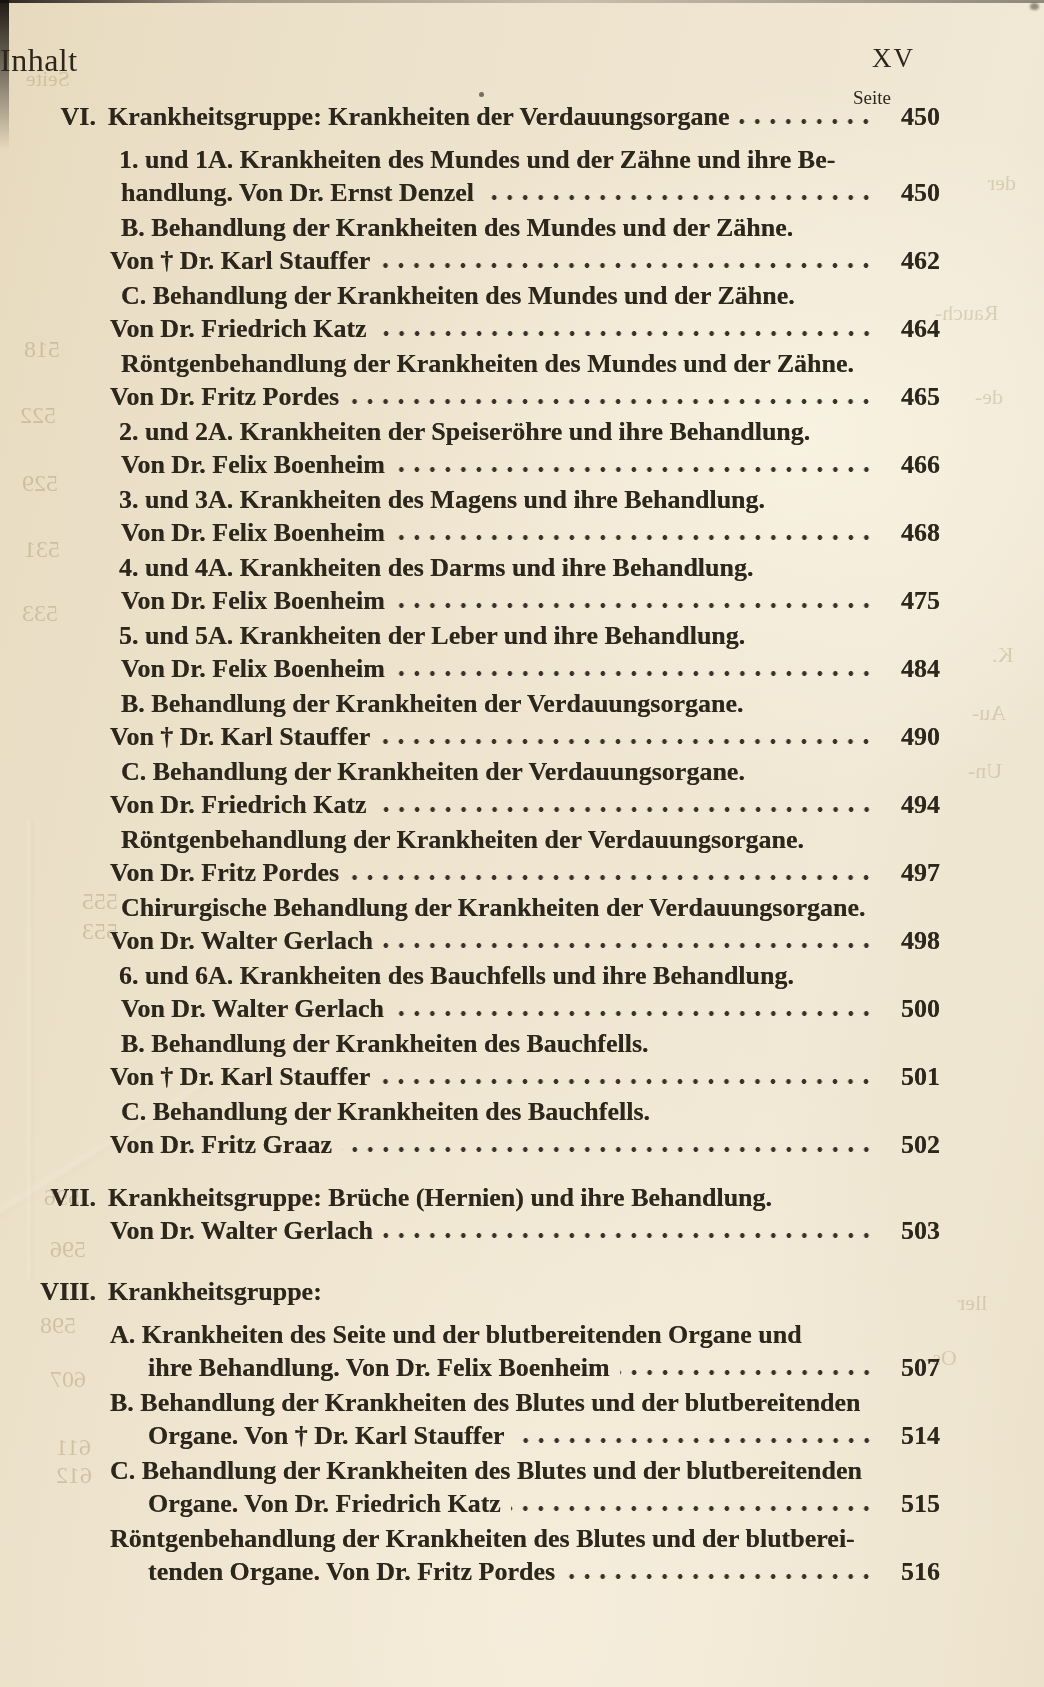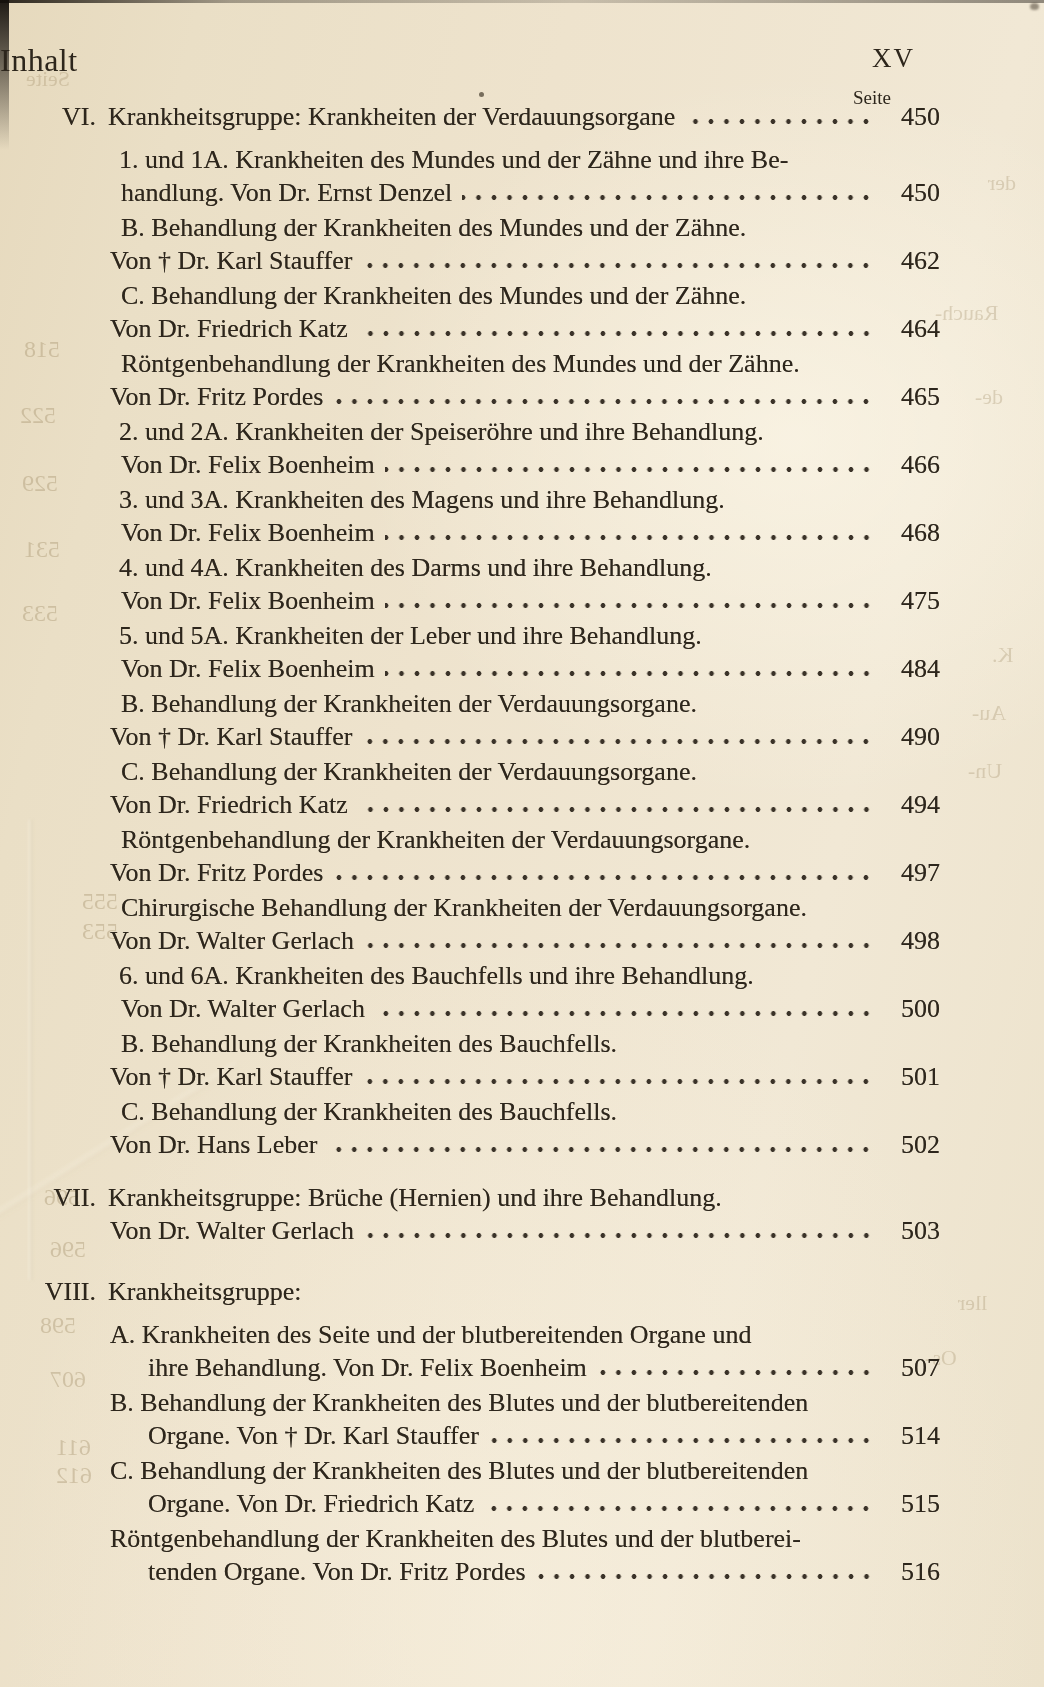--- a/index.html
+++ b/index.html
@@ -38,21 +38,21 @@
   .page-roman{position:absolute;top:43px;left:872px;font-size:27px;letter-spacing:2px;}
   .col-label{position:absolute;top:87px;left:853px;font-size:19px;}
   
   .toc{position:absolute;top:100px;left:0;width:940px;font-size:26px;line-height:33px;}
   .toc .txt,.toc .roman,.toc .pagenum{text-shadow:0 0 .5px rgba(45,38,28,.55);}
   .entry{margin-bottom:2px;}
   .entry.group-vi{margin-bottom:10px;}
   .entry.group-vii{margin-top:20px;}
   .entry.group-viii{margin-top:28px;}
   .entry.first-after-viii{margin-top:10px;}
-  .line{display:flex;align-items:baseline;}
+  .line{display:flex;align-items:baseline;font-weight:bold;}
   .roman{display:inline-block;width:96px;text-align:right;margin-right:12px;flex:none;}
   .ind-a{padding-left:119px;}
   .ind-b{padding-left:93px;margin-left:28px;}
   .ind-c{padding-left:110px;}
   .ind-d{padding-left:110px;}
   .ind-e{padding-left:148px;justify-content:space-between;}
   .txt{flex:none;white-space:pre;}
   .leader{flex:1;align-self:stretch;min-width:26px;margin:0 8px 0 10px;
     background-image:radial-gradient(circle,#3a3228 2.1px,rgba(0,0,0,0) 2.7px);
     background-size:15.5px 9px;background-repeat:repeat-x;
@@ -251,21 +251,21 @@
           <span class="txt">Von † Dr. Karl Stauffer</span>
           <span class="leader"></span>
           <span class="pagenum">501</span>
         </div>
       </div>
       <div class="entry">
         <div class="line ind-b">
           <span class="txt">C. Behandlung der Krankheiten des Bauchfells.</span>
         </div>
         <div class="line ind-c">
-          <span class="txt">Von Dr. Hans Leber</span>
+          <span class="txt">Von Dr. Fritz Graaz</span>
           <span class="leader"></span>
           <span class="pagenum">502</span>
         </div>
       </div>
       <div class="entry group-vii">
         <div class="line">
           <span class="roman">VII.</span>
           <span class="txt">Krankheitsgruppe: Brüche (Hernien) und ihre Behandlung.</span>
         </div>
         <div class="line ind-d">

